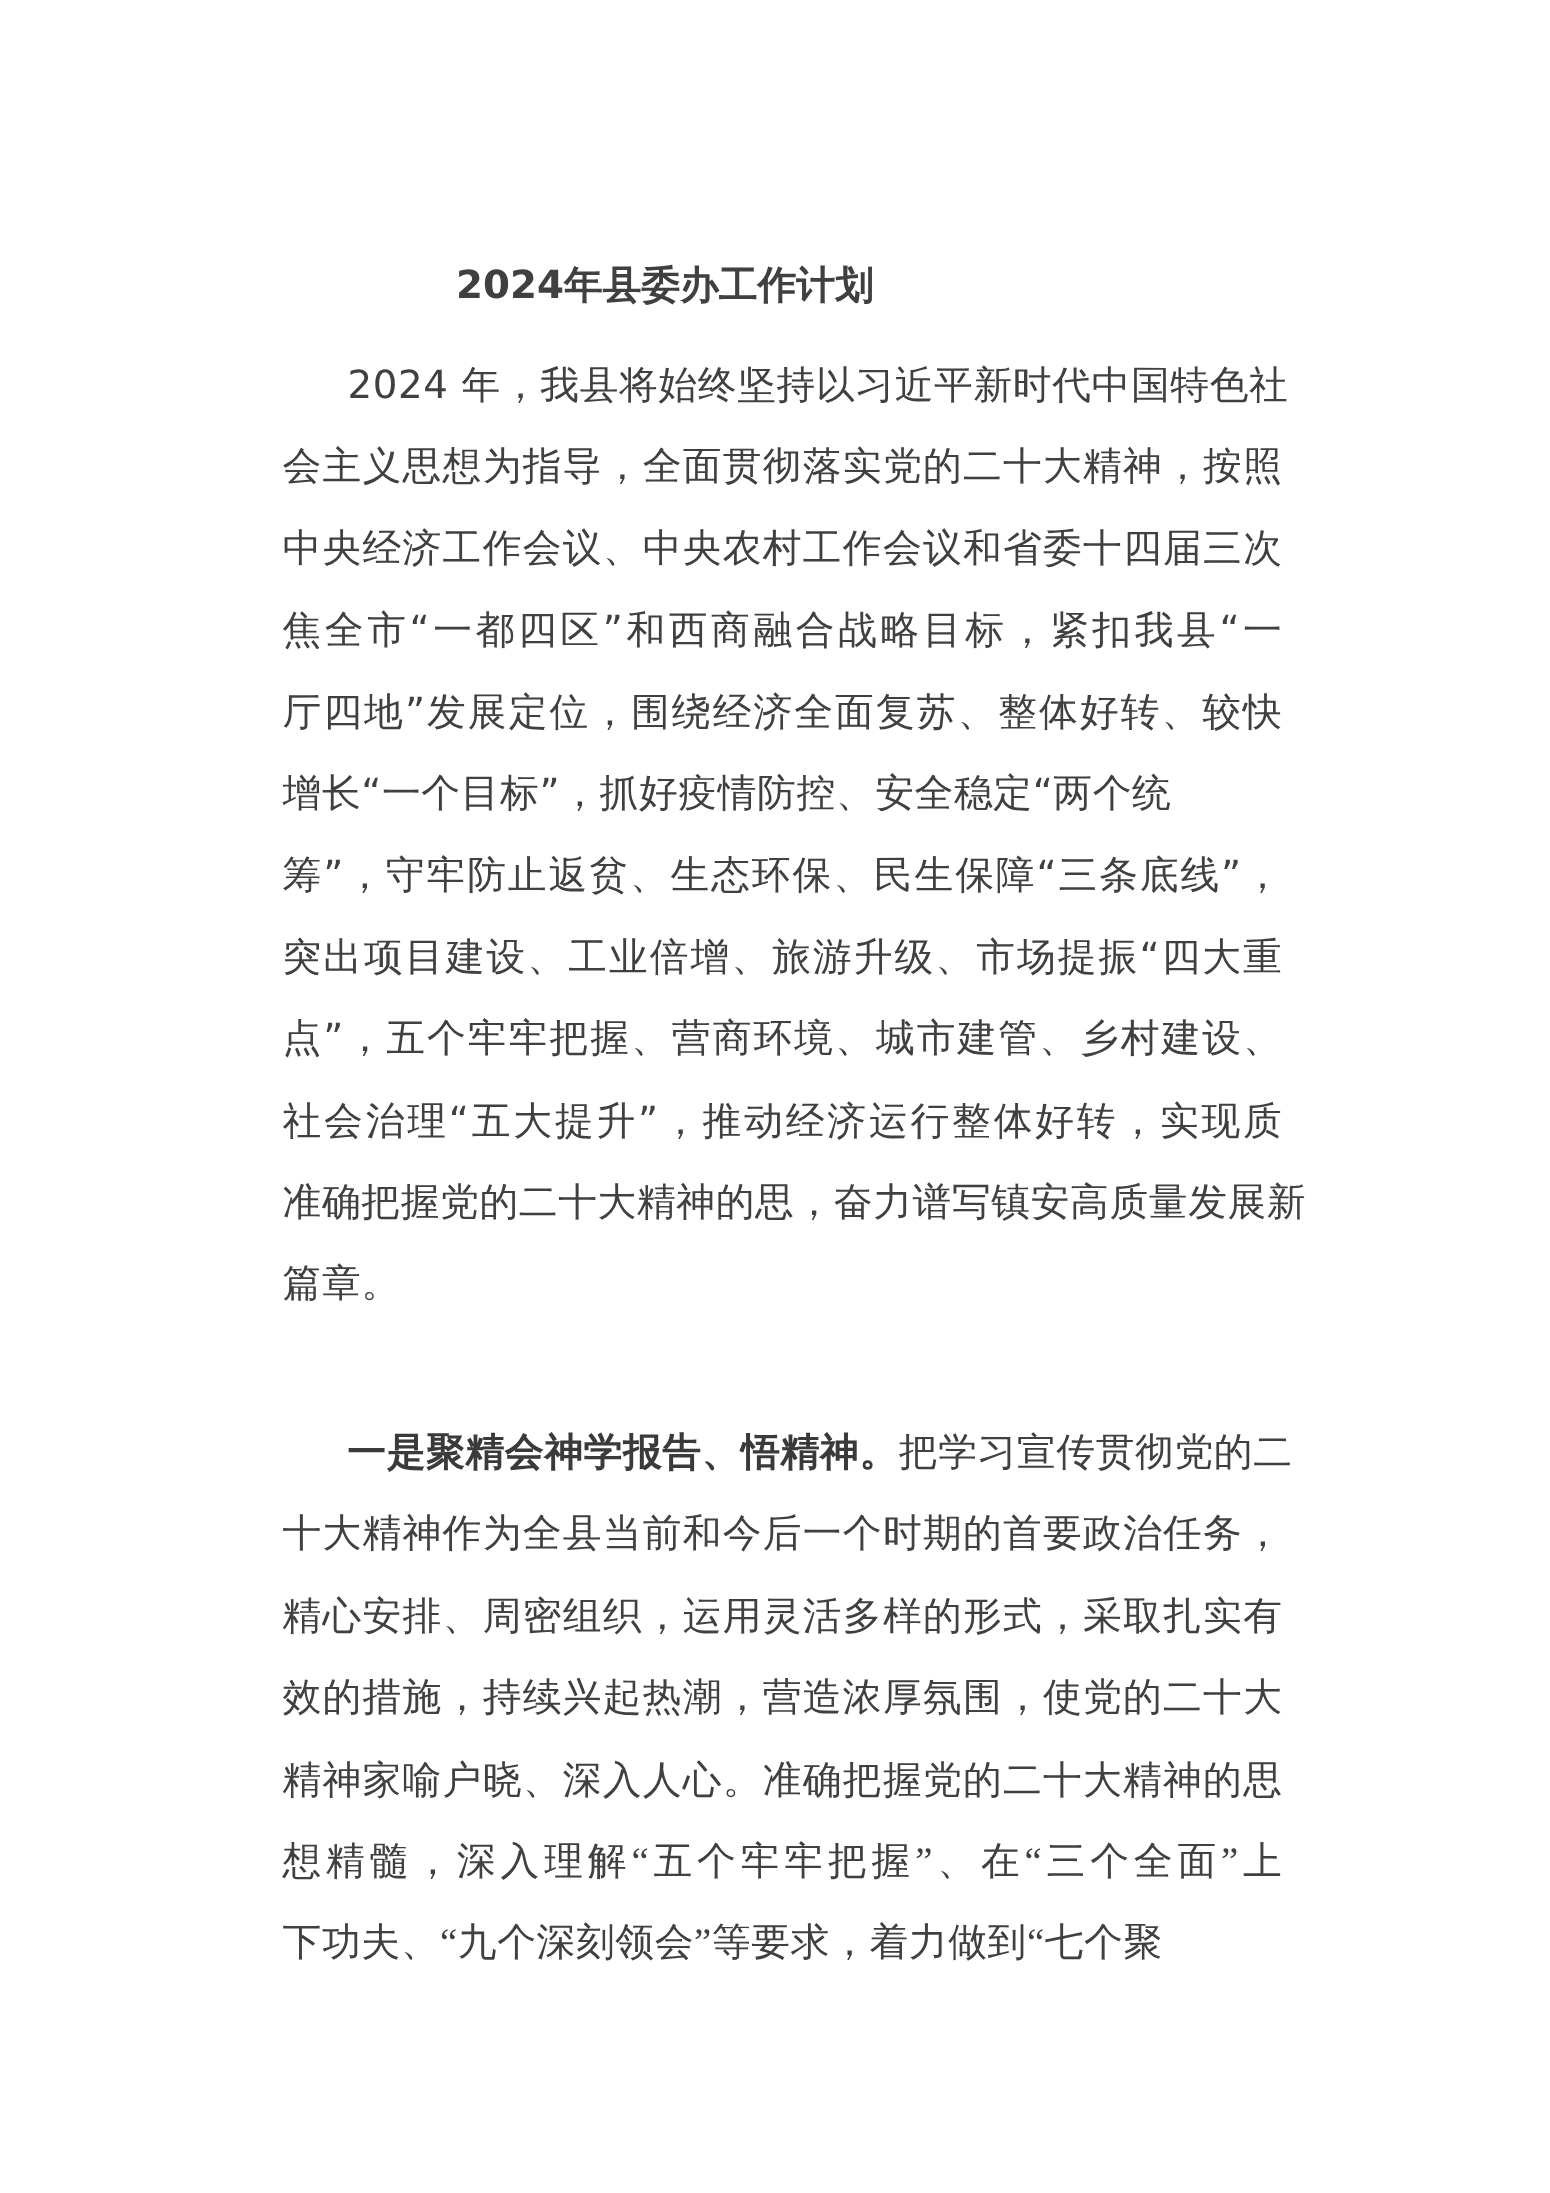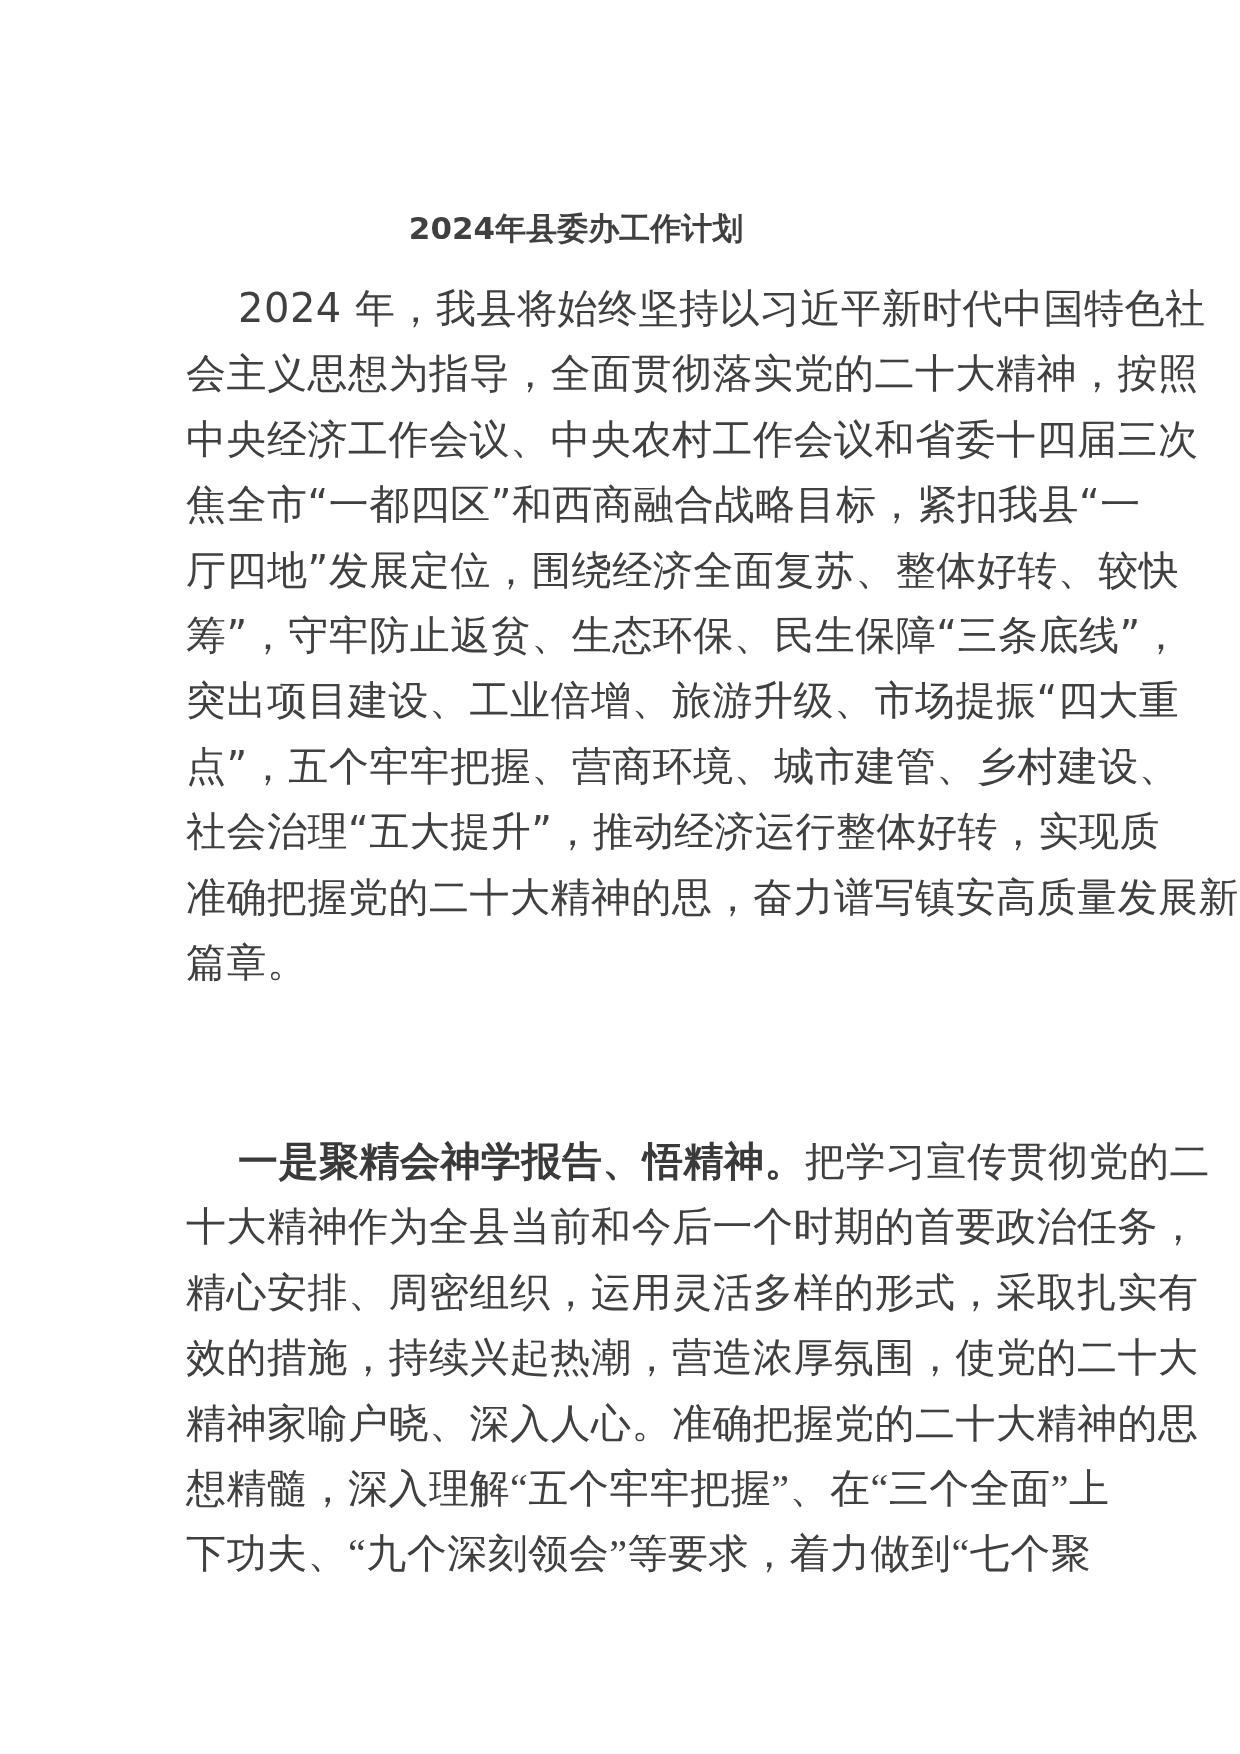--- a/index.html
+++ b/index.html
@@ -27,39 +27,39 @@
       left: 0;
       width: 1064px;
       top: 206px;
       height: 44px;
       line-height: 44px;
       text-align: center;
       font-size: 31px;
       font-weight: bold;
       color: #404040;
       margin: 0;
-      padding-left: 44px;
     }
     .body-block {
       position: absolute;
       left: 186px;
       width: 840px;
     }
     .para1 { top: 276px; }
     .para2 { top: 1129px; font-family: Liberation Serif, serif; }
     .line {
       display: block;
       height: 65.4px;
       line-height: 65.4px;
-      font-size: 40px;
+      font-size: 31px;
       white-space: nowrap;
       text-align: justify;
       text-align-last: justify;
       letter-spacing: 0.5px;
       color: #404040;
+      margin-left: 40px;
     }
     .line.last {
       text-align-last: left;
     }
     .line.short {
       text-align-last: left;
     }
     .indent {
       padding-left: 52px;
     }
@@ -74,20 +74,21 @@
 <div class="page">
 
   <h1 class="doc-title">2024年县委办工作计划</h1>
 
   <div class="body-block para1">
     <span class="line indent">2024 年，我县将始终坚持以习近平新时代中国特色社</span>
     <span class="line">会主义思想为指导，全面贯彻落实党的二十大精神，按照</span>
     <span class="line">中央经济工作会议、中央农村工作会议和省委十四届三次</span>
     <span class="line">焦全市“一都四区”和西商融合战略目标，紧扣我县“一</span>
     <span class="line">厅四地”发展定位，围绕经济全面复苏、整体好转、较快</span>
+    <span class="line short">增长“一个目标”，抓好疫情防控、安全稳定“两个统</span>
     <span class="line">筹”，守牢防止返贫、生态环保、民生保障“三条底线”，</span>
     <span class="line">突出项目建设、工业倍增、旅游升级、市场提振“四大重</span>
     <span class="line">点”，五个牢牢把握、营商环境、城市建管、乡村建设、</span>
     <span class="line">社会治理“五大提升”，推动经济运行整体好转，实现质</span>
     <span class="line">准确把握党的二十大精神的思，奋力谱写镇安高质量发展新</span>
     <span class="line last">篇章。</span>
   </div>
 
   <div class="body-block para2">
     <span class="line indent"><span class="lead">一是聚精会神学报告、悟精神。</span><span>把学习宣传贯彻党的二</span></span>

